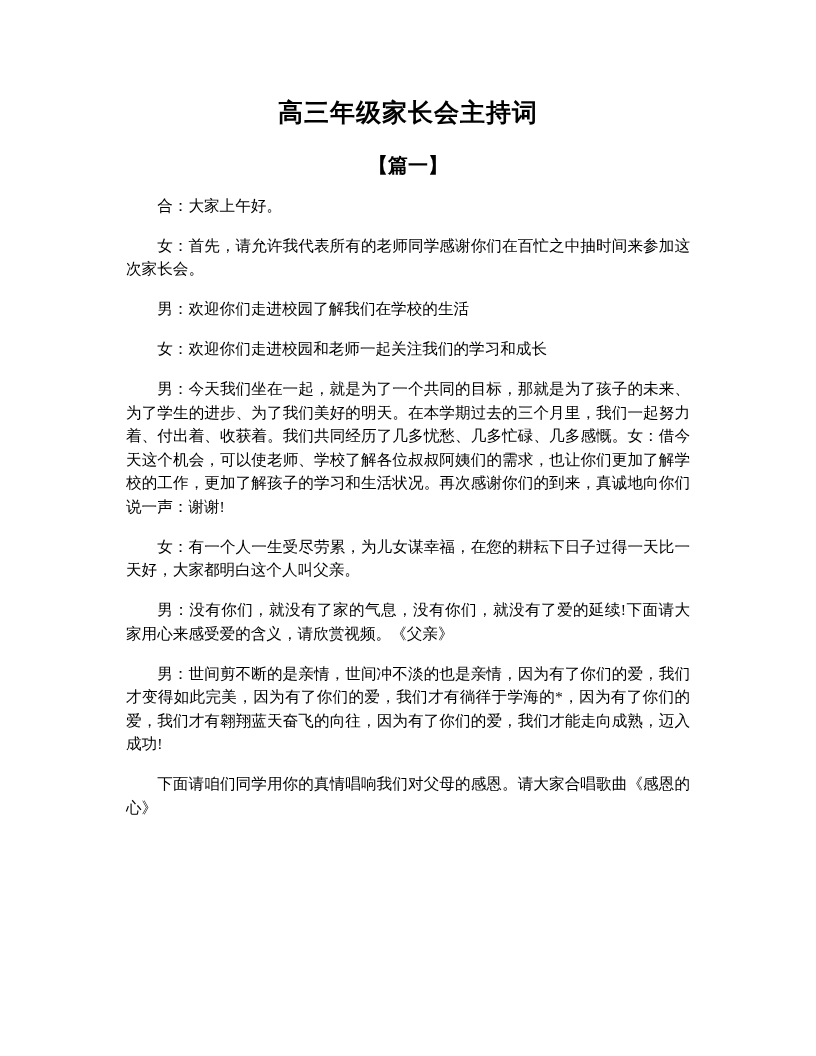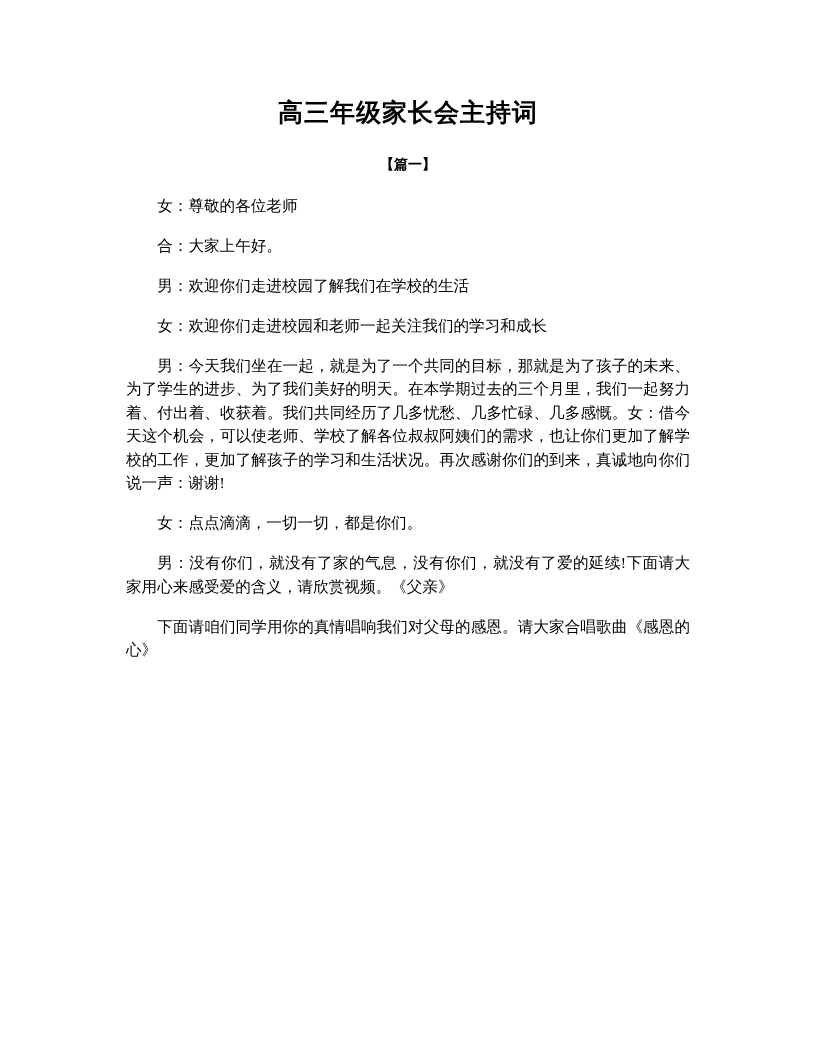--- a/index.html
+++ b/index.html
@@ -23,21 +23,21 @@
     margin: 0 0 24px 0;
     text-align: center;
     font-size: 25px;
     font-weight: bold;
     line-height: 33px;
     letter-spacing: 1px;
   }
   .doc-subtitle {
     margin: 0 0 16px 0;
     text-align: center;
-    font-size: 14px;
+    font-size: 20px;
     font-weight: bold;
     line-height: 24px;
   }
   .doc-body p {
     margin: 16.5px 0;
     font-size: 15.6px;
     line-height: 23.5px;
     text-align: justify;
     text-indent: 2em;
     word-break: break-all;
@@ -45,22 +45,23 @@
 </style>
 </head>
 <body>
 
 <div class="page">
   <h1 class="doc-title">高三年级家长会主持词</h1>
 
   <div class="doc-subtitle">【篇一】</div>
 
   <div class="doc-body">
-    <p>女：尊敬的各位老师</p>
     <p>合：大家上午好。</p>
+    <p>女：首先，请允许我代表所有的老师同学感谢你们在百忙之中抽时间来参加这次家长会。</p>
     <p>男：欢迎你们走进校园了解我们在学校的生活</p>
     <p>女：欢迎你们走进校园和老师一起关注我们的学习和成长</p>
     <p>男：今天我们坐在一起，就是为了一个共同的目标，那就是为了孩子的未来、为了学生的进步、为了我们美好的明天。在本学期过去的三个月里，我们一起努力着、付出着、收获着。我们共同经历了几多忧愁、几多忙碌、几多感慨。女：借今天这个机会，可以使老师、学校了解各位叔叔阿姨们的需求，也让你们更加了解学校的工作，更加了解孩子的学习和生活状况。再次感谢你们的到来，真诚地向你们说一声：谢谢!</p>
-    <p>女：点点滴滴，一切一切，都是你们。</p>
+    <p>女：有一个人一生受尽劳累，为儿女谋幸福，在您的耕耘下日子过得一天比一天好，大家都明白这个人叫父亲。</p>
     <p>男：没有你们，就没有了家的气息，没有你们，就没有了爱的延续!下面请大家用心来感受爱的含义，请欣赏视频。《父亲》</p>
+    <p>男：世间剪不断的是亲情，世间冲不淡的也是亲情，因为有了你们的爱，我们才变得如此完美，因为有了你们的爱，我们才有徜徉于学海的*，因为有了你们的爱，我们才有翱翔蓝天奋飞的向往，因为有了你们的爱，我们才能走向成熟，迈入成功!</p>
     <p>下面请咱们同学用你的真情唱响我们对父母的感恩。请大家合唱歌曲《感恩的心》</p>
   </div>
 </div>
 
 </body></html>

